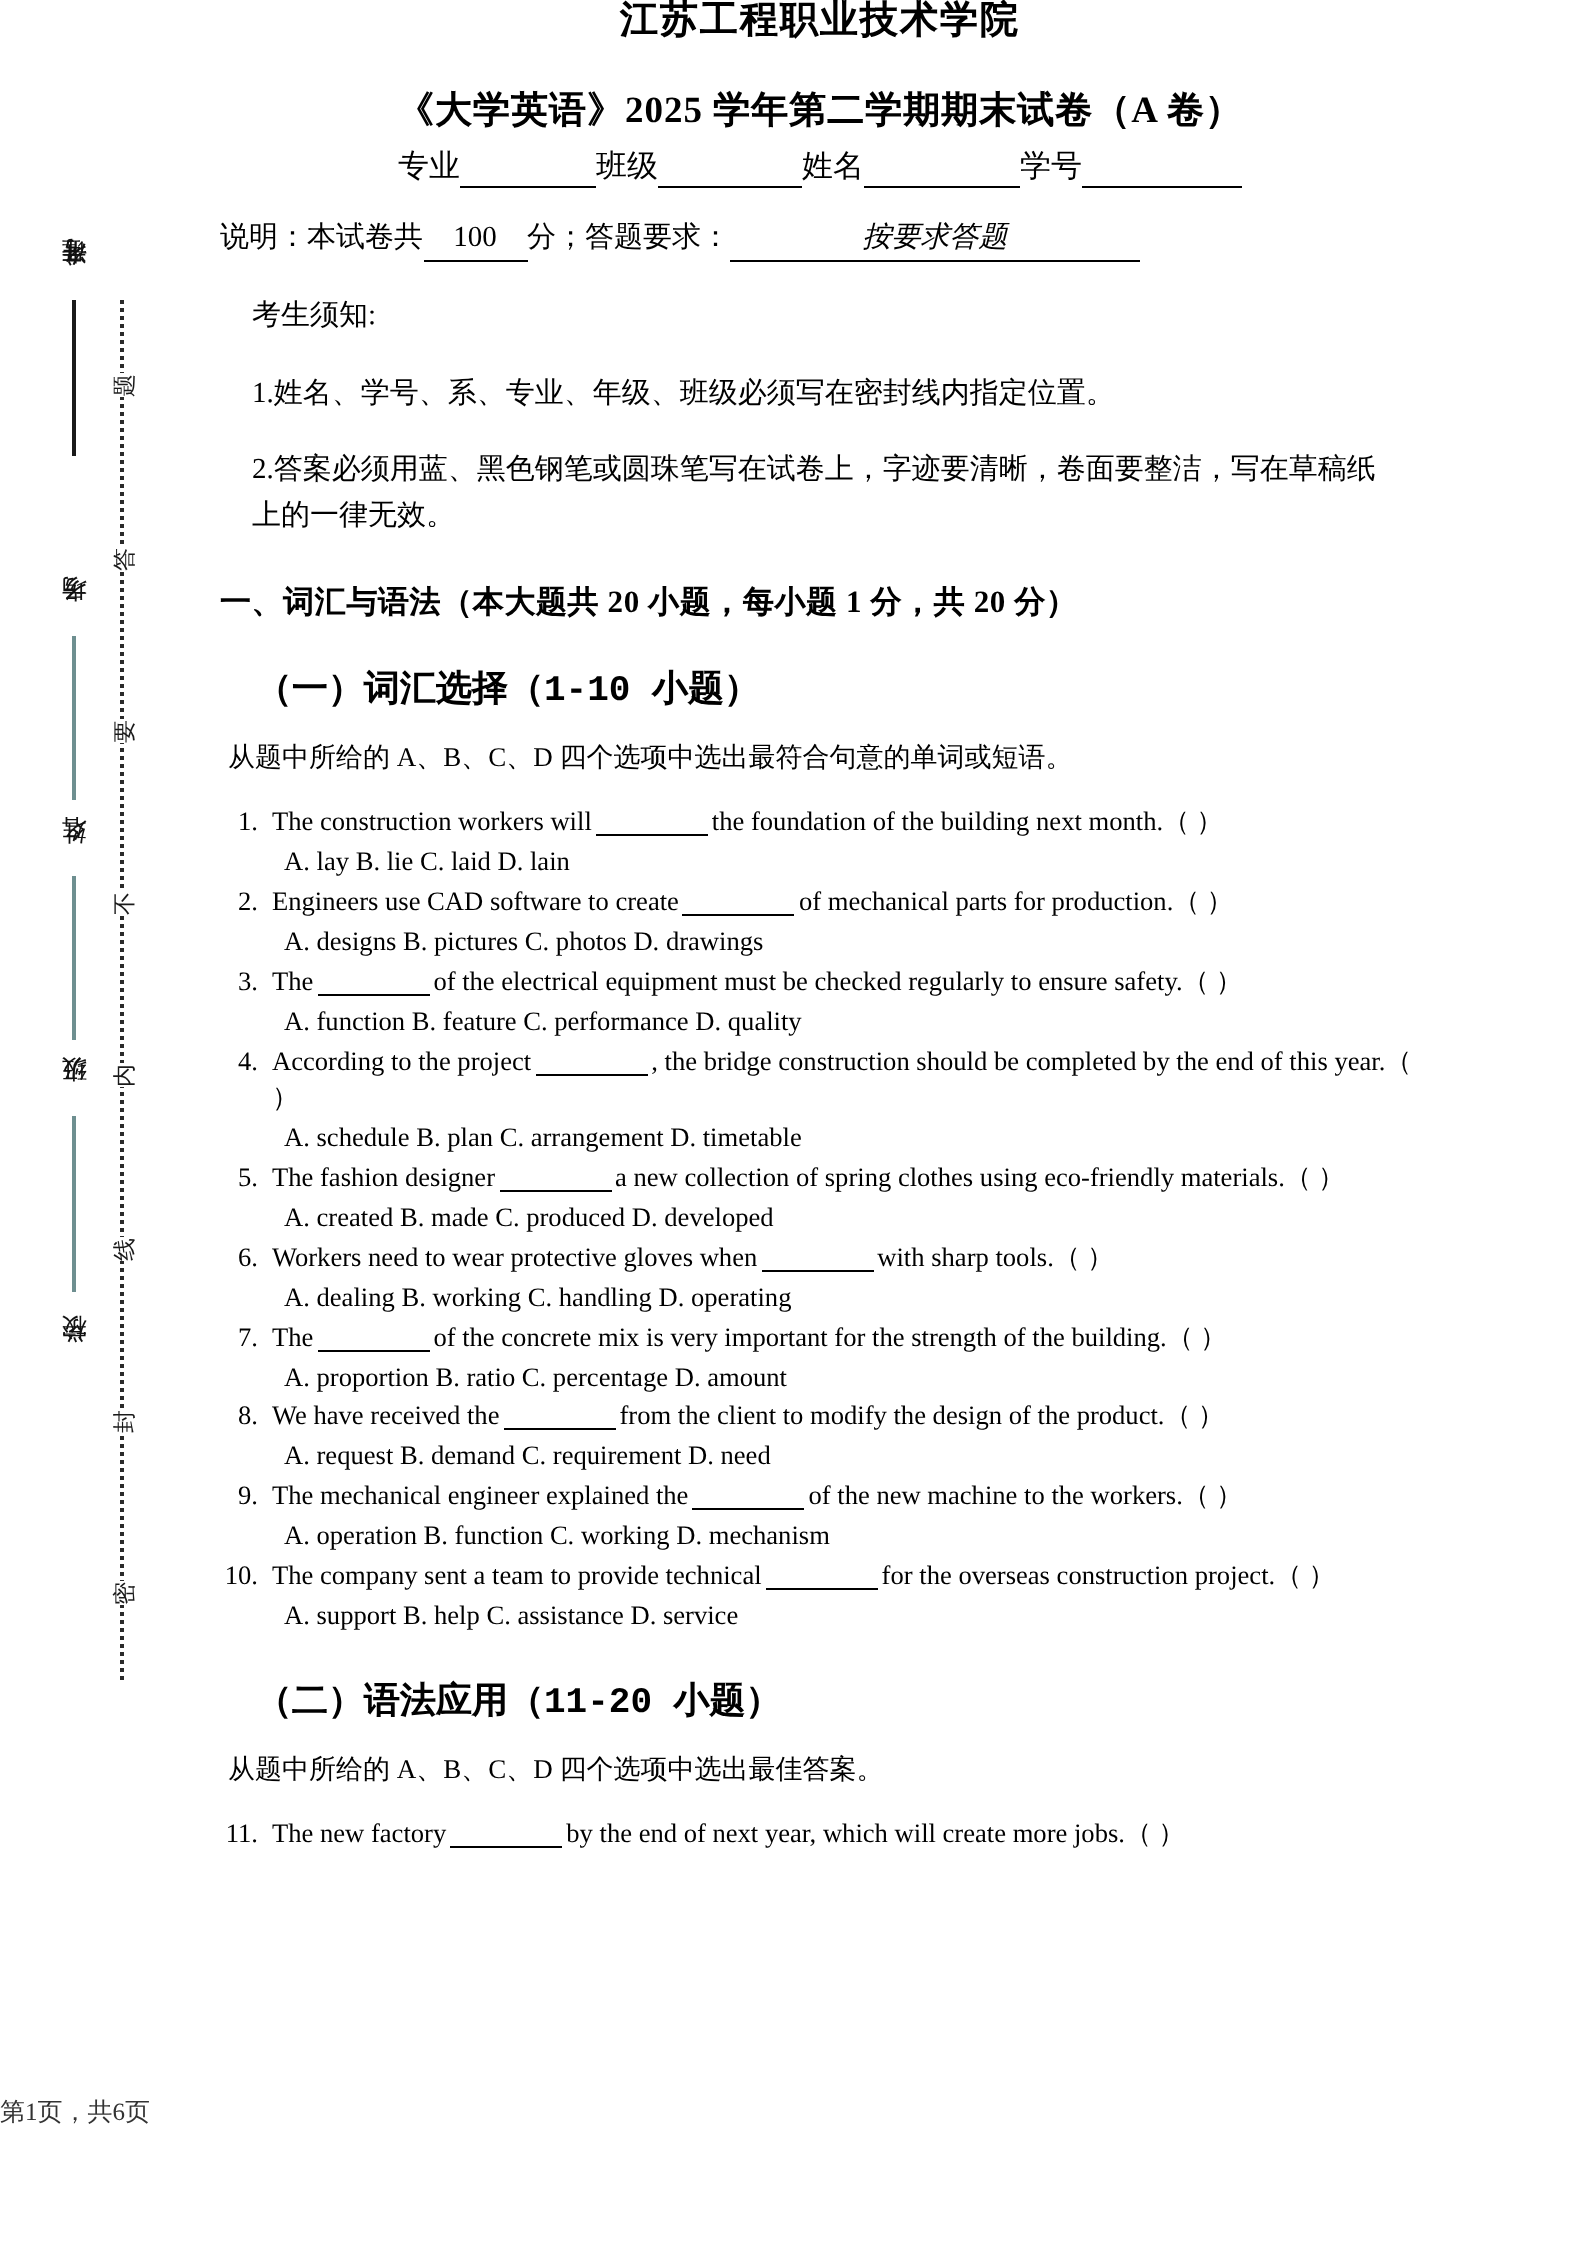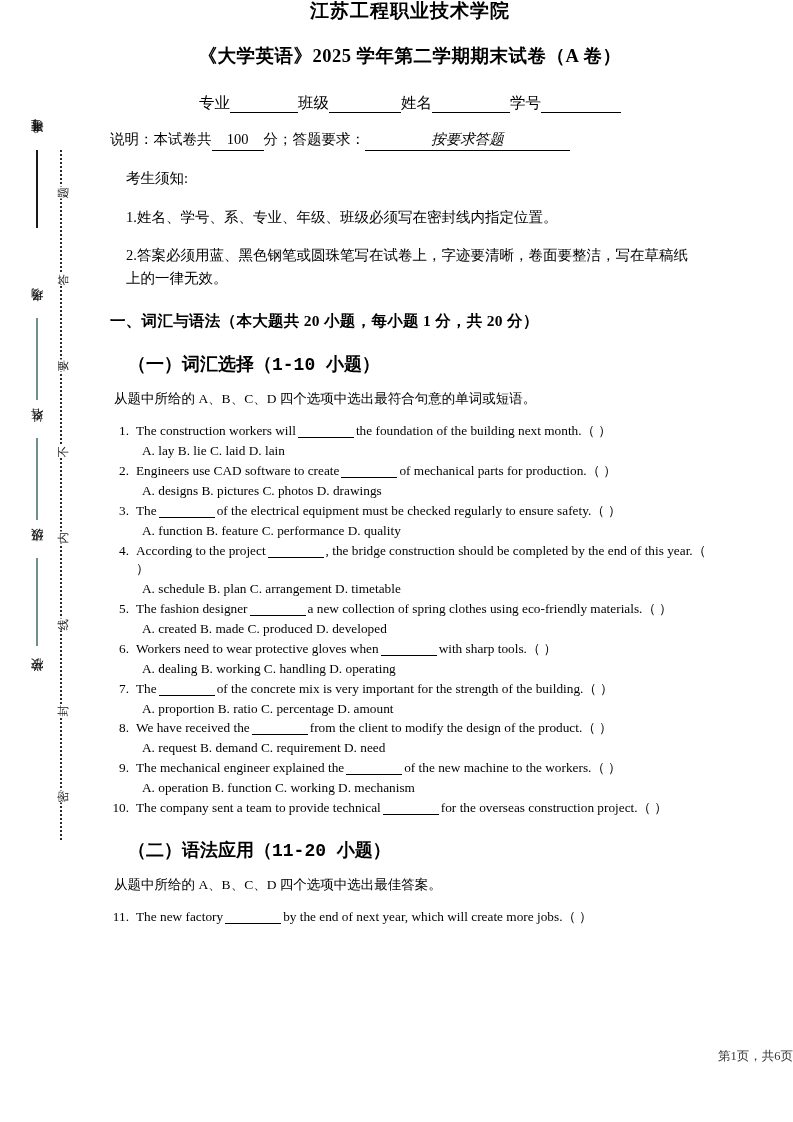--- a/index.html
+++ b/index.html
@@ -110,21 +110,21 @@
   .title-exam {
     text-align: center;
     font-size: 18.5px;
     font-weight: bold;
     margin-top: 22px;
     letter-spacing: 0.5px;
     line-height: 1.2;
   }
 
   .id-row {
-    margin-top: 26px;
+    margin-top: 6px;
     text-align: center;
     font-size: 15.5px;
     white-space: nowrap;
   }
   .id-field {
     display: inline-block;
   }
   .id-field .lbl { }
   .id-field .blank {
     display: inline-block;
@@ -209,21 +209,21 @@
     vertical-align: text-bottom;
     height: 0.95em;
     margin: 0 2px;
   }
 
   .footer {
     position: absolute;
     left: 0;
     right: 0;
     bottom: 57px;
-    text-align: right;
+    text-align: left;
     font-size: 12.5px;
     color: #333;
   }
 </style>
 </head>
 <body>
 
 <div class="page">
 
   <div class="seal-area">
@@ -356,20 +356,21 @@
         <div class="qbody">
           <div class="qstem"><span>The mechanical engineer explained the</span><span class="blank-inline"></span><span>of the new machine to the workers.（ ）</span></div>
           <div class="qopts">A. operation B. function C. working D. mechanism</div>
         </div>
       </div>
 
       <div class="qitem">
         <div class="qnum">10.</div>
         <div class="qbody">
           <div class="qstem"><span>The company sent a team to provide technical</span><span class="blank-inline"></span><span>for the overseas construction project.（ ）</span></div>
+          <div class="qopts">A. support B. help C. assistance D. service</div>
         </div>
       </div>
 
     </div>
 
     <div class="section-h2">（二）语法应用（11-20 小题）</div>
     <div class="section-instr">从题中所给的 A、B、C、D 四个选项中选出最佳答案。</div>
 
     <div class="qlist">
       <div class="qitem">

